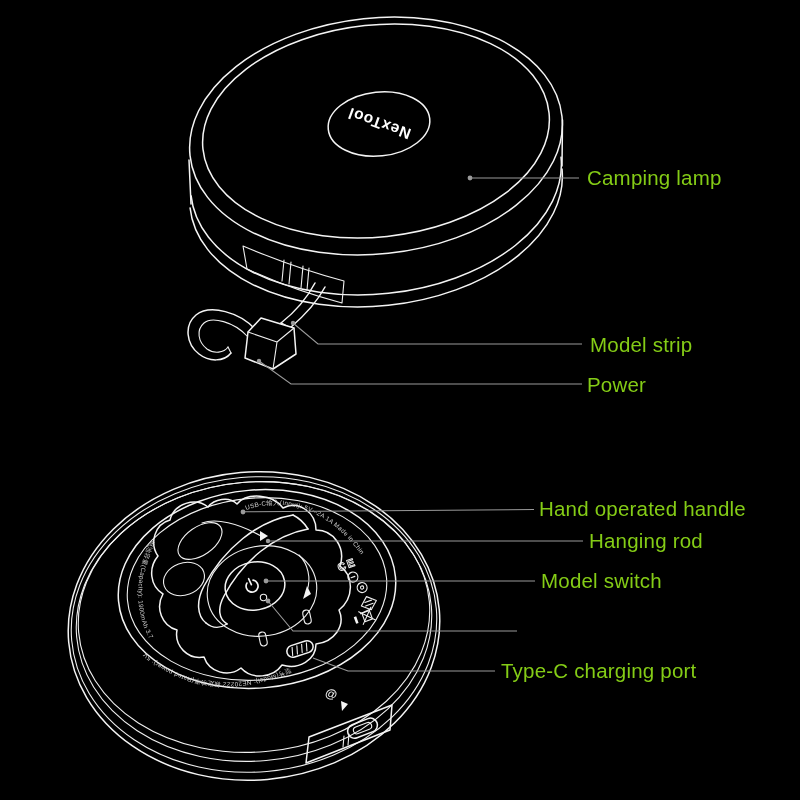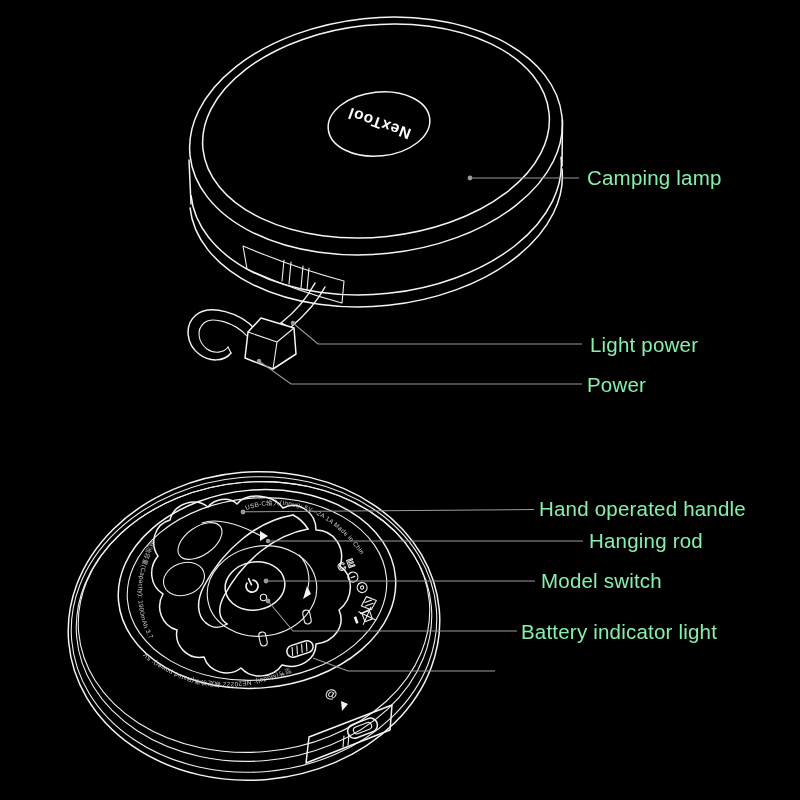--- a/index.html
+++ b/index.html
@@ -2,21 +2,21 @@
 <html><head>
 <meta charset="utf-8">
 <style>
   html,body{margin:0;padding:0;background:#000;}
   .canvas{
     position:relative;width:800px;height:800px;background:#000;overflow:hidden;
     font-family:"Liberation Sans","DejaVu Sans",sans-serif;
   }
   .canvas svg{position:absolute;left:0;top:0;}
   .part-label{
-    position:absolute;color:#86efac;font-size:20.5px;line-height:23px;
+    position:absolute;color:#84cc16;font-size:20.5px;line-height:23px;
     white-space:nowrap;letter-spacing:0.2px;
   }
   .art{stroke:#f4f4f4;fill:none;stroke-width:1.5;stroke-linecap:round;stroke-linejoin:round;}
   .art-thin{stroke:#efefef;fill:none;stroke-width:1.1;stroke-linecap:round;stroke-linejoin:round;}
   .art-fill{fill:#f4f4f4;stroke:none;}
   .occlude{fill:#000;stroke:#f4f4f4;stroke-width:1.5;stroke-linejoin:round;}
   .leader{stroke:#9a9a9a;fill:none;stroke-width:1.1;}
   .leader-dot{fill:#9a9a9a;stroke:none;}
   .rimtext{fill:#cfcfcf;font-size:6.3px;letter-spacing:0.3px;}
   .logo-text{fill:#ffffff;font-size:15.5px;font-weight:bold;letter-spacing:0.8px;}
@@ -192,26 +192,26 @@
 
     <circle class="leader-dot" cx="268" cy="601" r="2.4"></circle>
     <polyline class="leader" points="268,601 293,631 517,631"></polyline>
 
     <polyline class="leader" points="313,658 348,671 495,671"></polyline>
   </g>
 </svg>
 
 <div class="part-label" style="left:587px;top:166px">Camping lamp</div>
 
-<div class="part-label" style="left:590px;top:333px">Light power</div>
+<div class="part-label" style="left:590px;top:333px">Model strip</div>
 
 <div class="part-label" style="left:587px;top:373px">Power</div>
 
 <div class="part-label" style="left:589px;top:529px">Hanging rod</div>
 
 <div class="part-label" style="left:539px;top:497px">Hand operated handle</div>
 
 <div class="part-label" style="left:541px;top:569px">Model switch</div>
 
-<div class="part-label" style="left:521px;top:620px">Battery indicator light</div>
-
+
+<div class="part-label" style="left:501px;top:659px">Type-C charging port</div>
 
 </div>
 
 </body></html>

